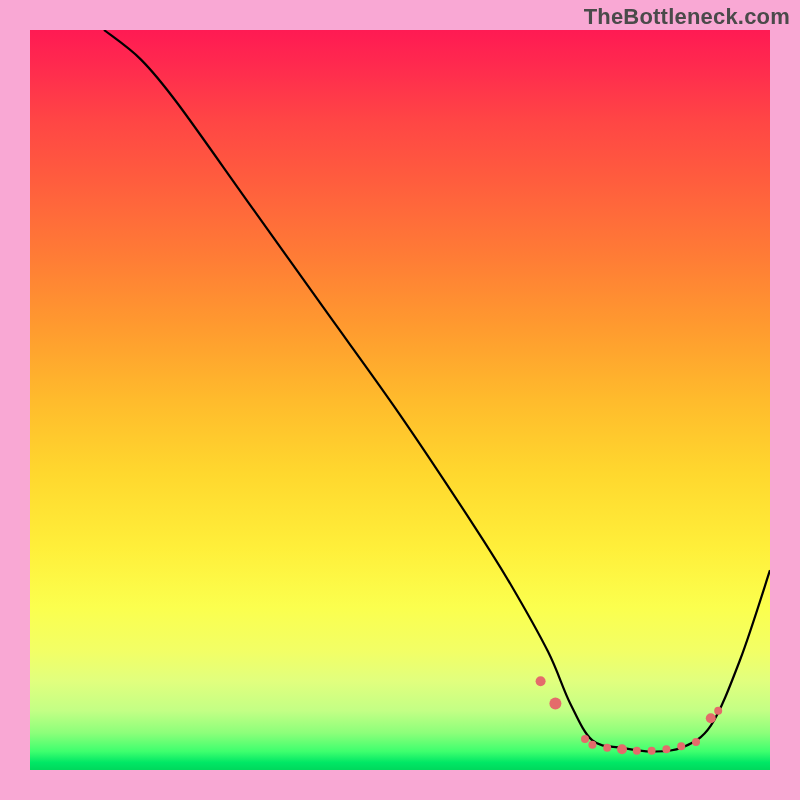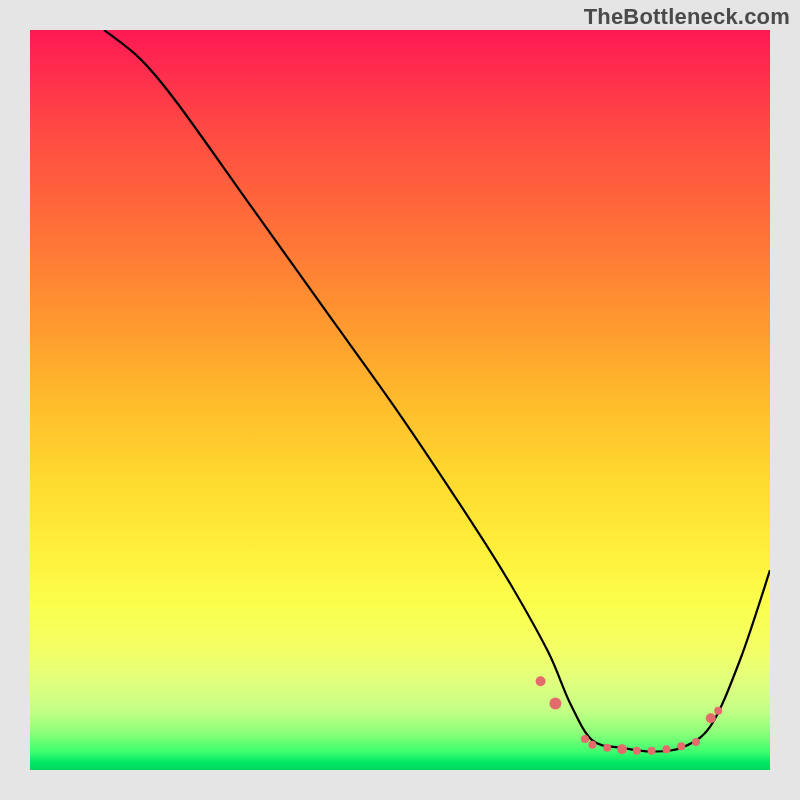--- a/index.html
+++ b/index.html
@@ -8,21 +8,21 @@
     width: 800px;
     height: 800px;
     background: #000;
     overflow: hidden;
     font-family: Arial, Helvetica, sans-serif;
   }
   .frame {
     position: relative;
     width: 800px;
     height: 800px;
-    background: #e5e5e5;
+    background: #f9a8d4;
   }
   .watermark {
     position: absolute;
     top: 4px;
     right: 10px;
     color: #4a4a4a;
     font-size: 22px;
     font-weight: 600;
     letter-spacing: 0.2px;
     z-index: 30;

